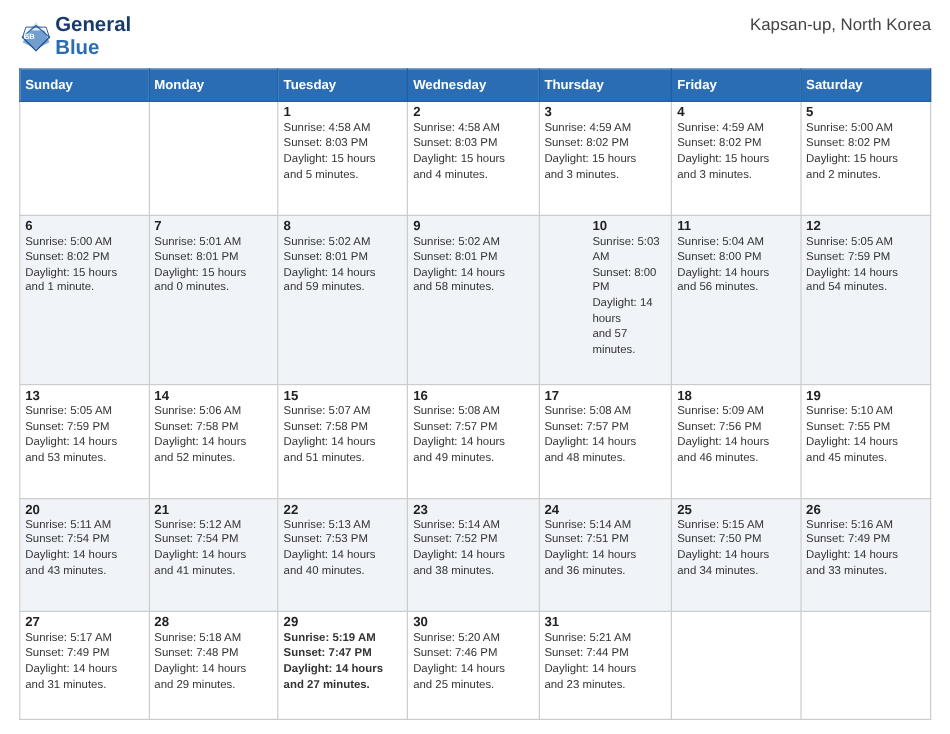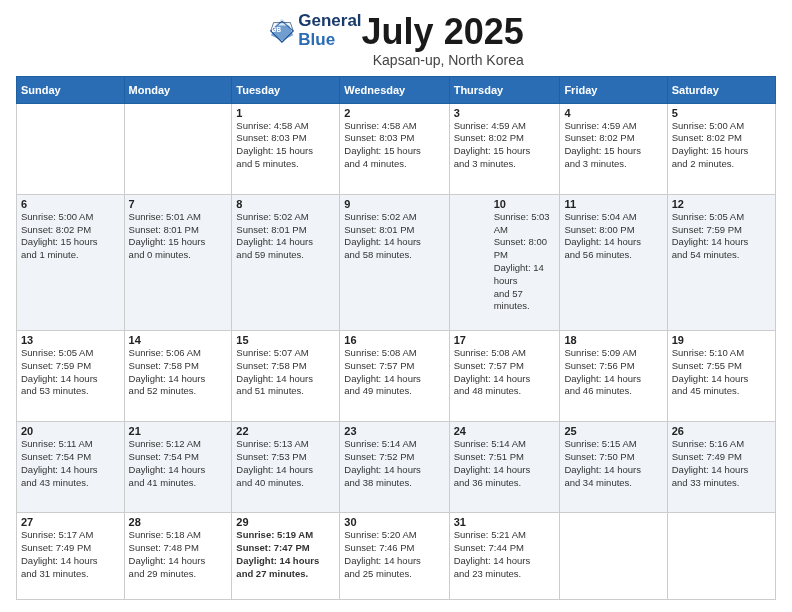--- a/index.html
+++ b/index.html
@@ -9,21 +9,20 @@
       font-family: Arial, sans-serif;
       background: #fff;
       overflow: hidden;
     }
     .page {
       width: 792px;
       height: 612px;
       padding: 12px 16px;
       display: flex;
       flex-direction: column;
-      align-items: center;
     }
     .header {
       display: flex;
       justify-content: space-between;
       align-items: flex-start;
       margin-bottom: 8px;
     }
     .logo {
       display: flex;
       align-items: center;
@@ -100,21 +99,20 @@
         <polygon points="14,12 30,12 36,26 20,34 4,26" fill="#2a6db5" opacity="0.6"></polygon>
         <path d="M8 8 L32 8 L36 20 L20 36 L4 20 Z" fill="none" stroke="#1a3a6b" stroke-width="1"></path>
         <text x="5" y="22" font-size="9" font-weight="bold" fill="#fff" font-family="Arial">GB</text>
       </svg>
       <div style="display:flex;flex-direction:column;line-height:1.1">
         <span style="font-size:17px;font-weight:bold;color:#1a3a6b">General</span>
         <span style="font-size:17px;font-weight:bold;color:#2a6db5">Blue</span>
       </div>
     </div>
     <div class="title-block">
-      <div class="month-title">July 2025</div>
       <div class="location">Kapsan-up, North Korea</div>
     </div>
   </div>
 
   <table class="calendar" id="cal-table">
     <thead>
       <tr id="cal-header">
           <th>Sunday</th>
           <th>Monday</th>
           <th>Tuesday</th>

